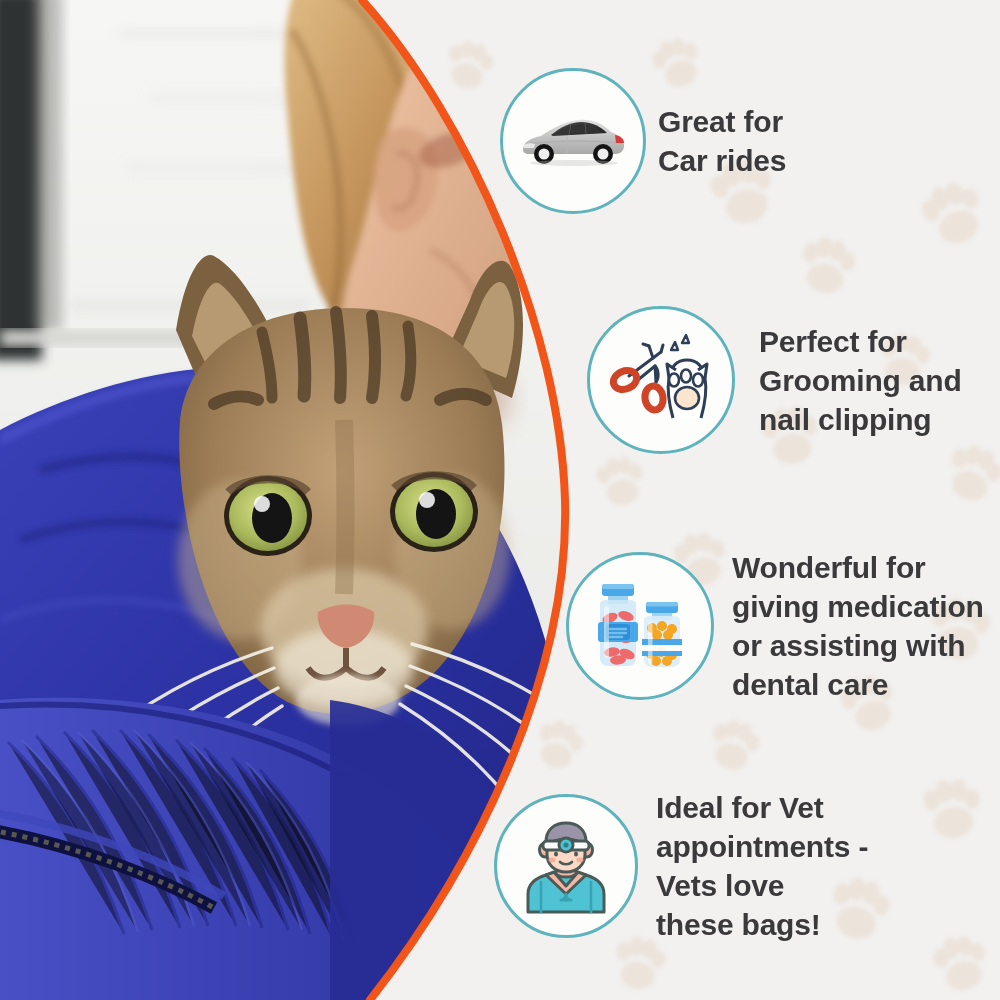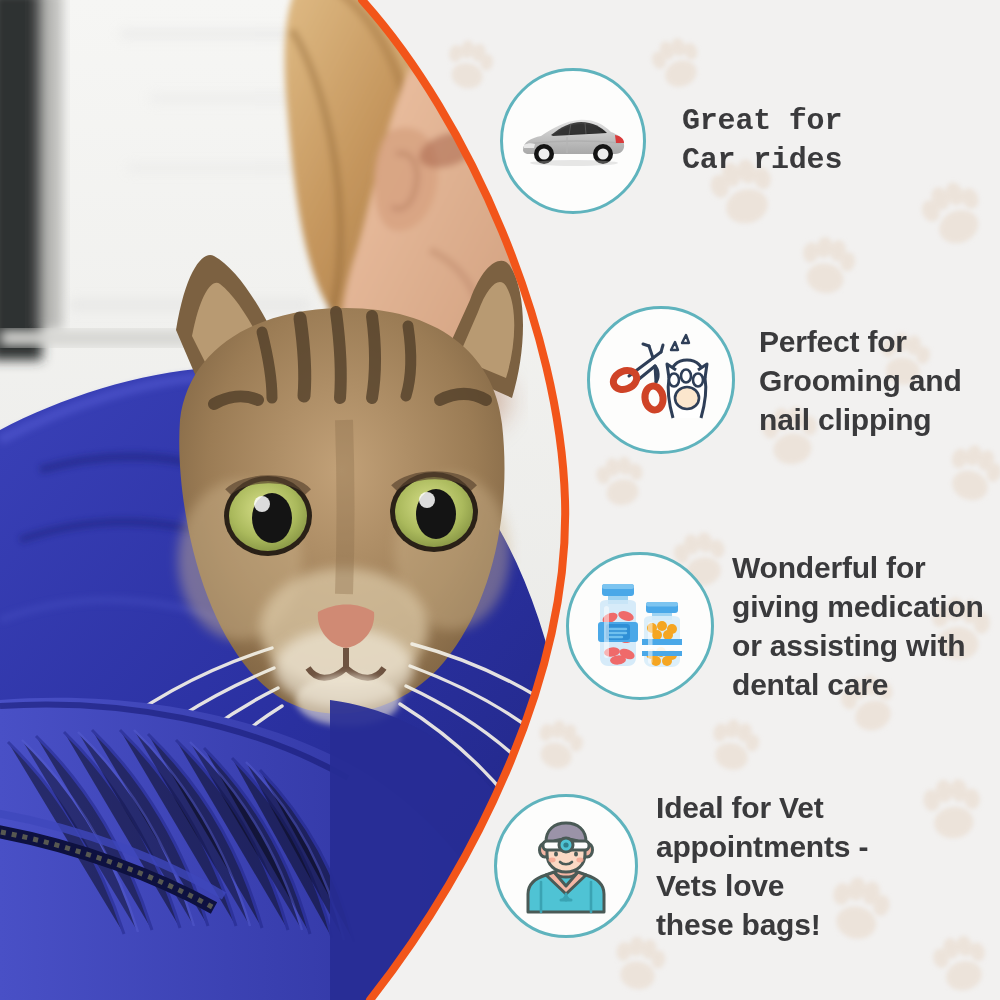--- a/index.html
+++ b/index.html
@@ -38,21 +38,21 @@
 
   .feature-text{
     margin-left:22px;
     color:#3a3a3c;
     font-size:30px;
     line-height:1.30;
     font-weight:700;
     letter-spacing:-.2px;
     white-space:pre-line;
   }
-  .f1 .feature-text{margin-left:36px;font-size:30px;font-family:Liberation Mono, monospace;}
+  .f1 .feature-text{margin-left:12px;font-size:30px;}
   .f2 .feature-text{margin-left:24px;}
   .f3 .feature-text{margin-left:18px;}
   .f4 .feature-text{margin-left:18px;}
 </style>
 </head>
 <body>
 
 <div id="stage">
 
   <div class="bg-paws">

